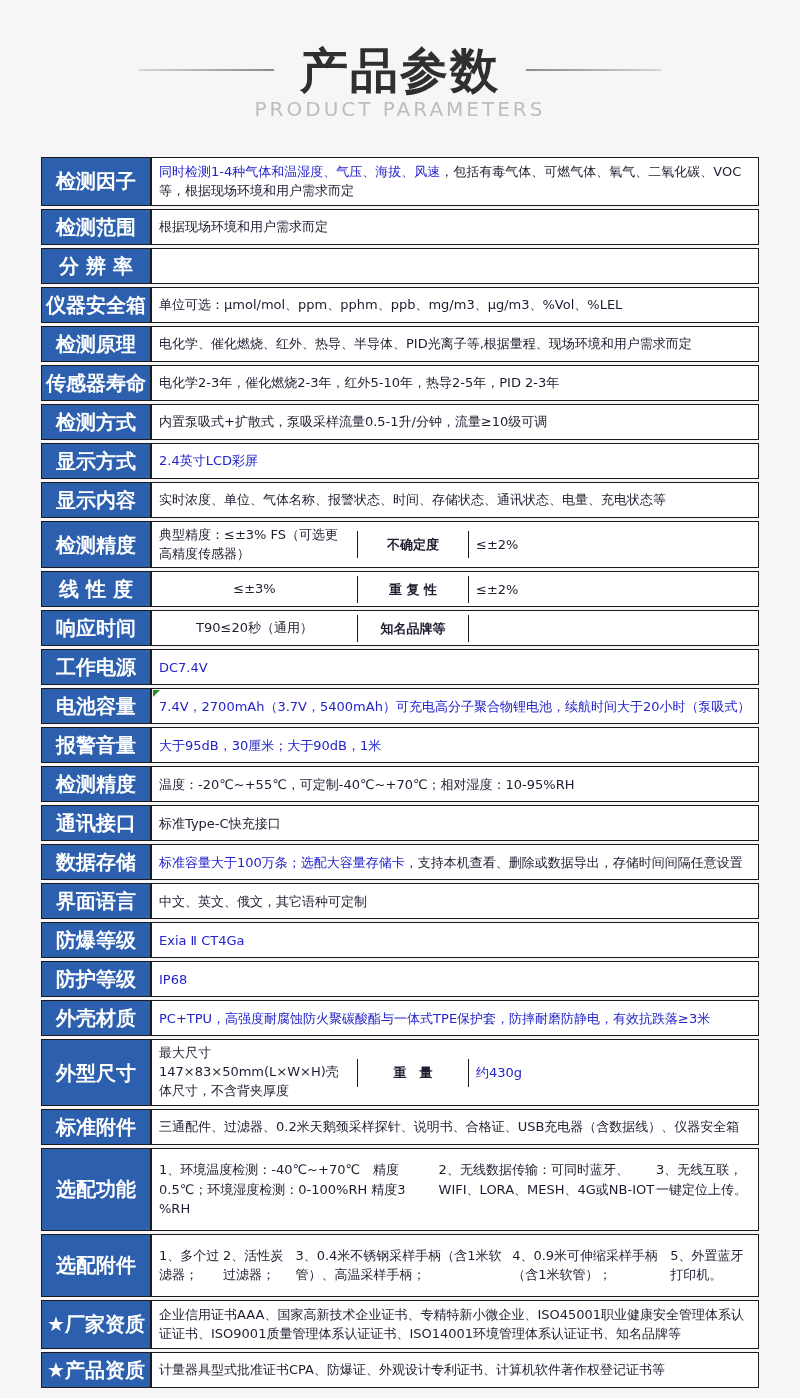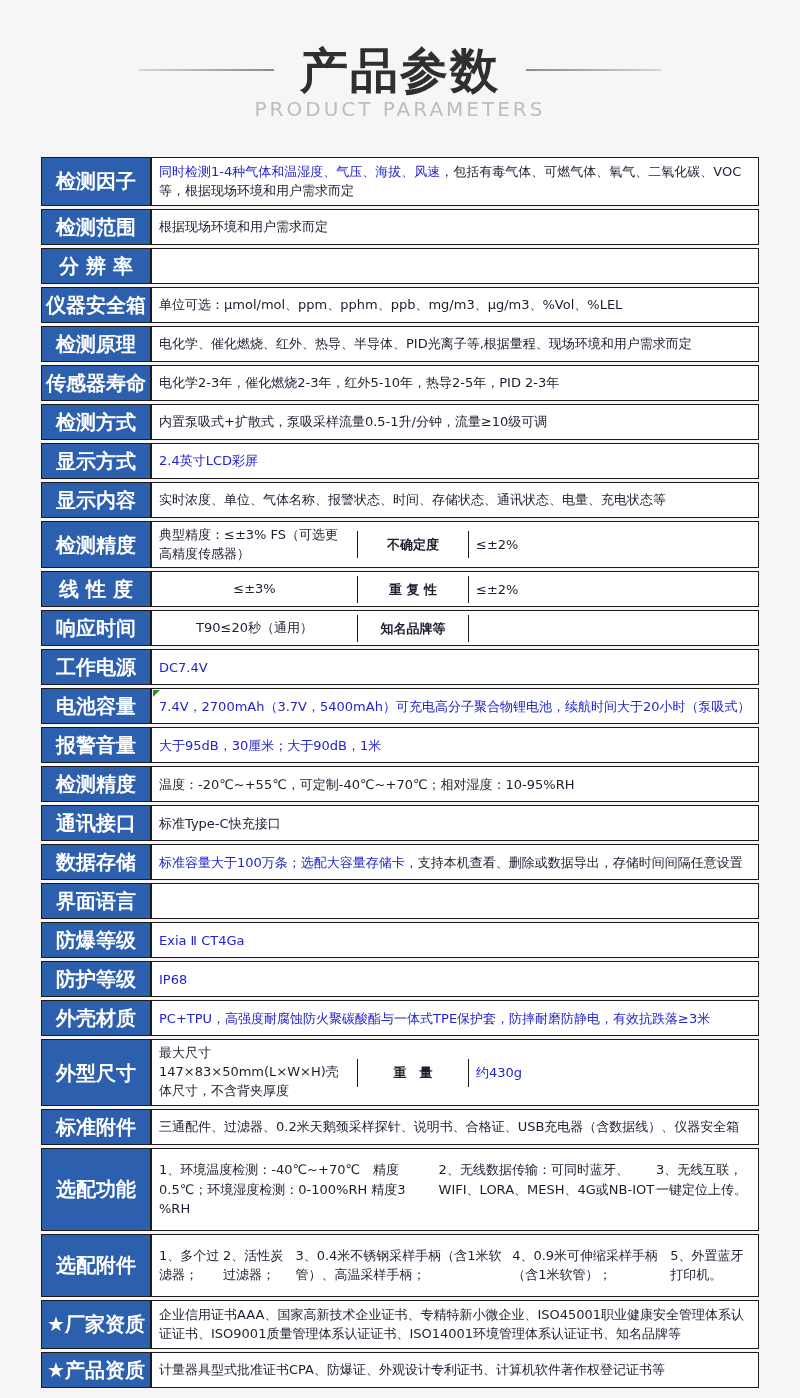--- a/index.html
+++ b/index.html
@@ -199,20 +199,23 @@
       </div>
     </div>
     <div class="t-row simple">
       <div class="lbl">数据存储</div>
       <div class="cnt">
         <div class="txt"><span class="blue">标准容量大于100万条；选配大容量存储卡，</span><span class="dark">支持本机查看、删除或数据导出，存储时间间隔任意设置</span></div>
       </div>
     </div>
     <div class="t-row simple">
       <div class="lbl">界面语言</div>
+      <div class="cnt">
+        <div class="txt"><span class="dark">中文、英文、俄文，其它语种可定制</span></div>
+      </div>
     </div>
     <div class="t-row simple">
       <div class="lbl">防爆等级</div>
       <div class="cnt">
         <div class="txt"><span class="blue">Exia Ⅱ CT4Ga</span></div>
       </div>
     </div>
     <div class="t-row simple">
       <div class="lbl">防护等级</div>
       <div class="cnt">

